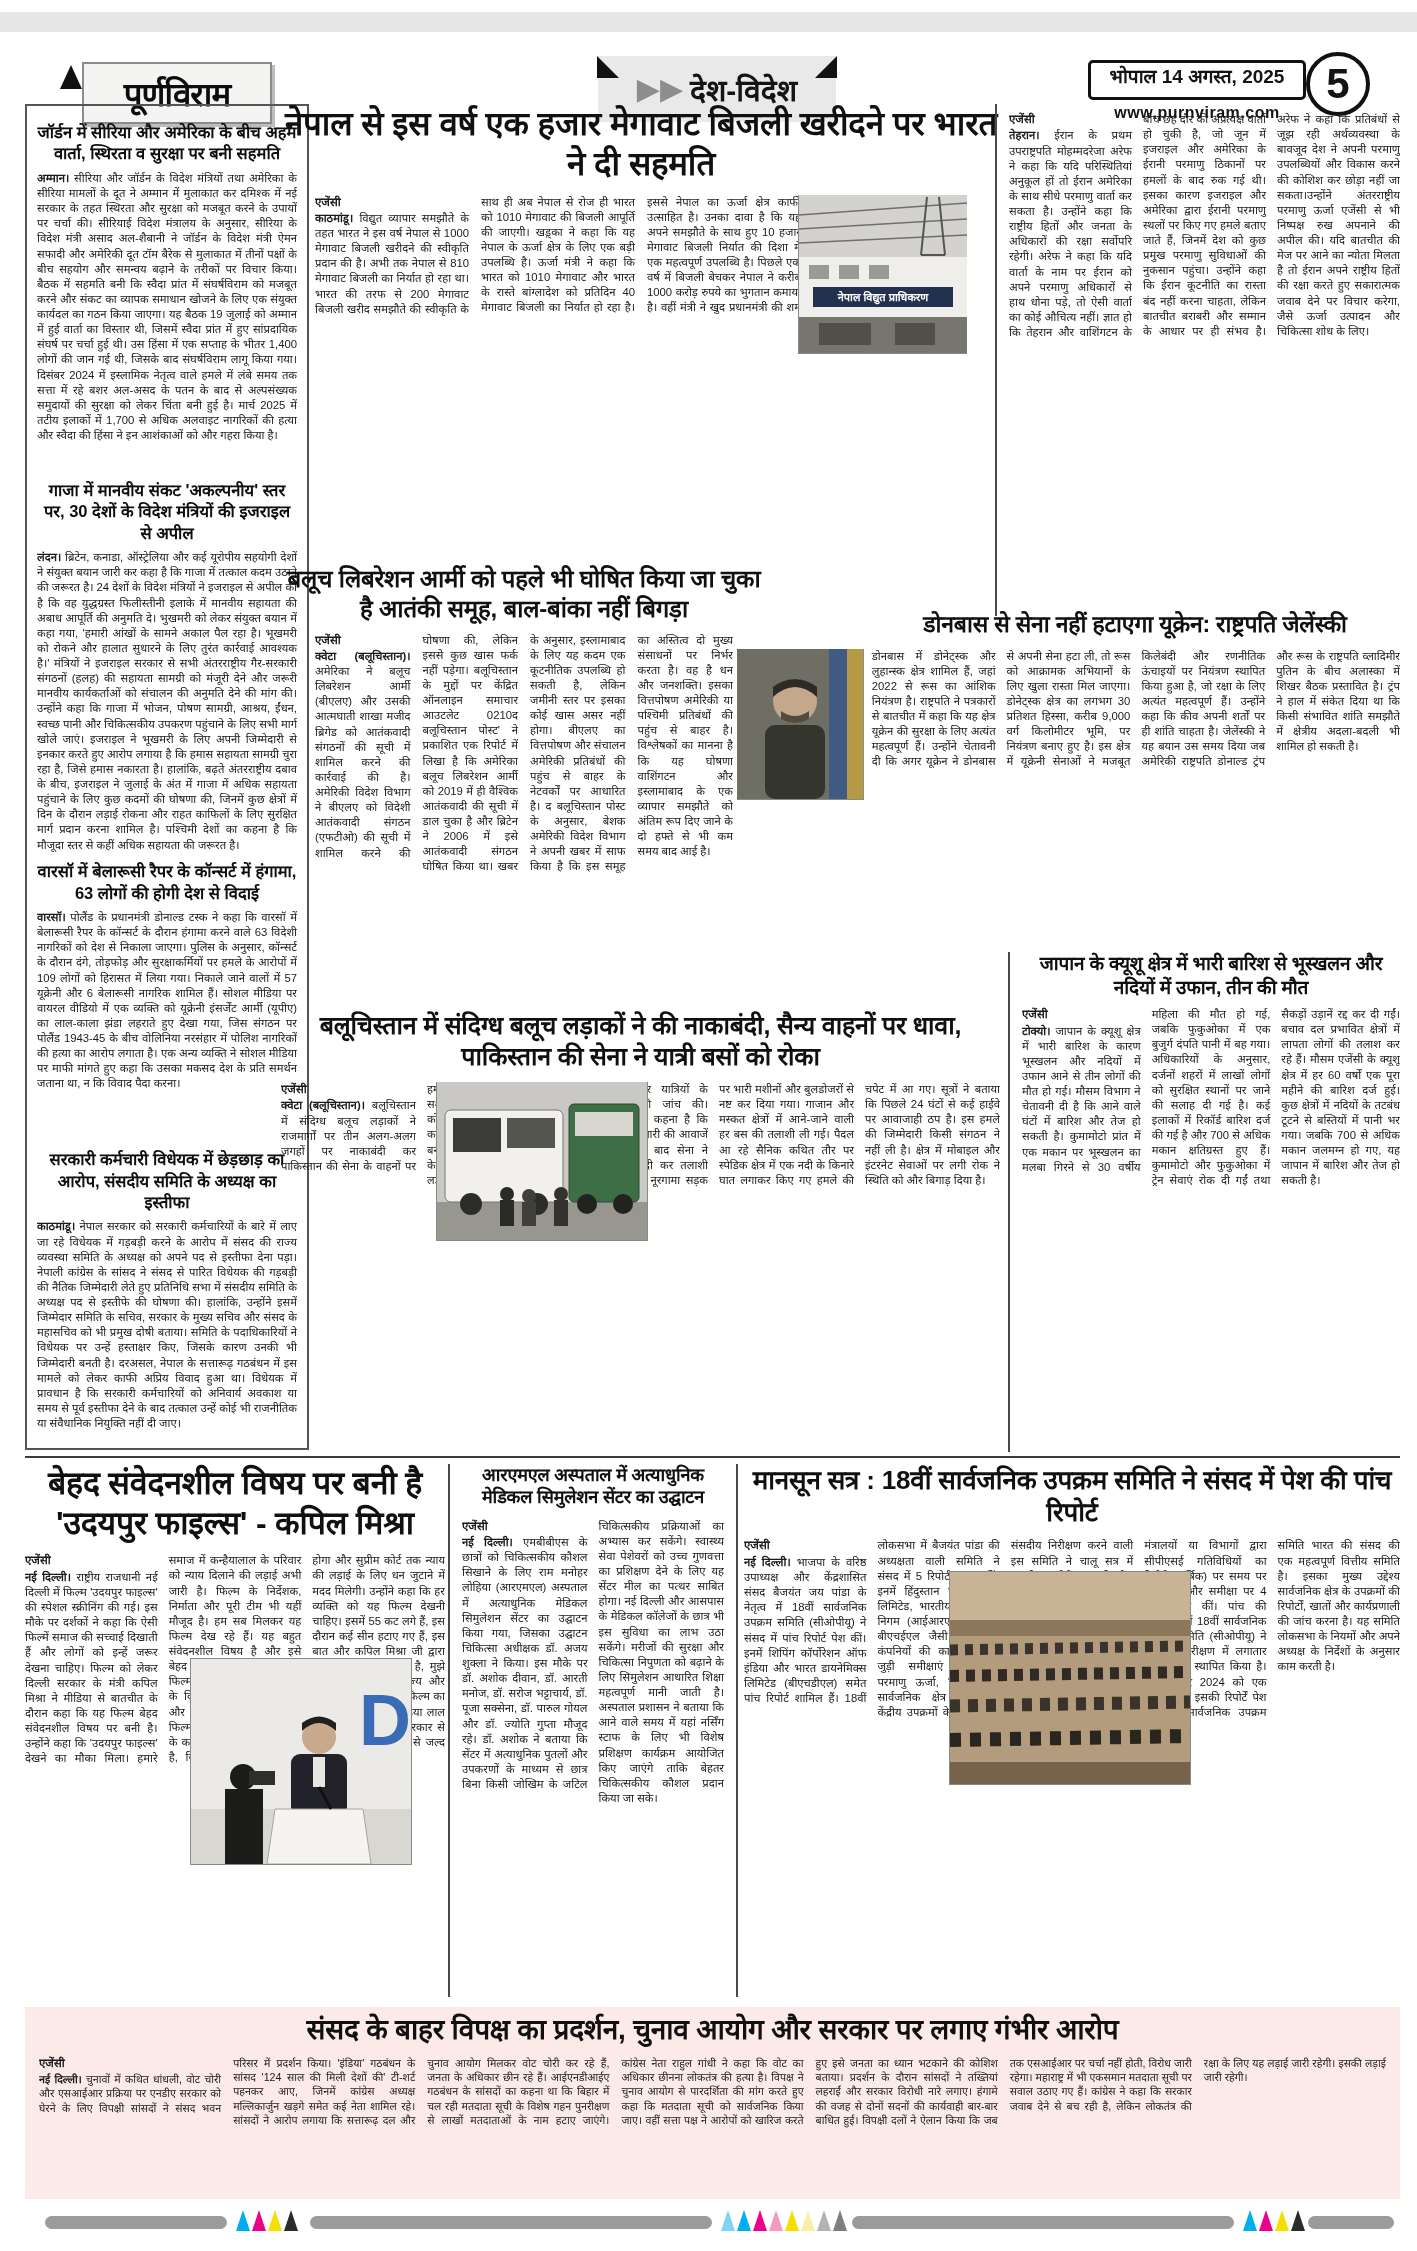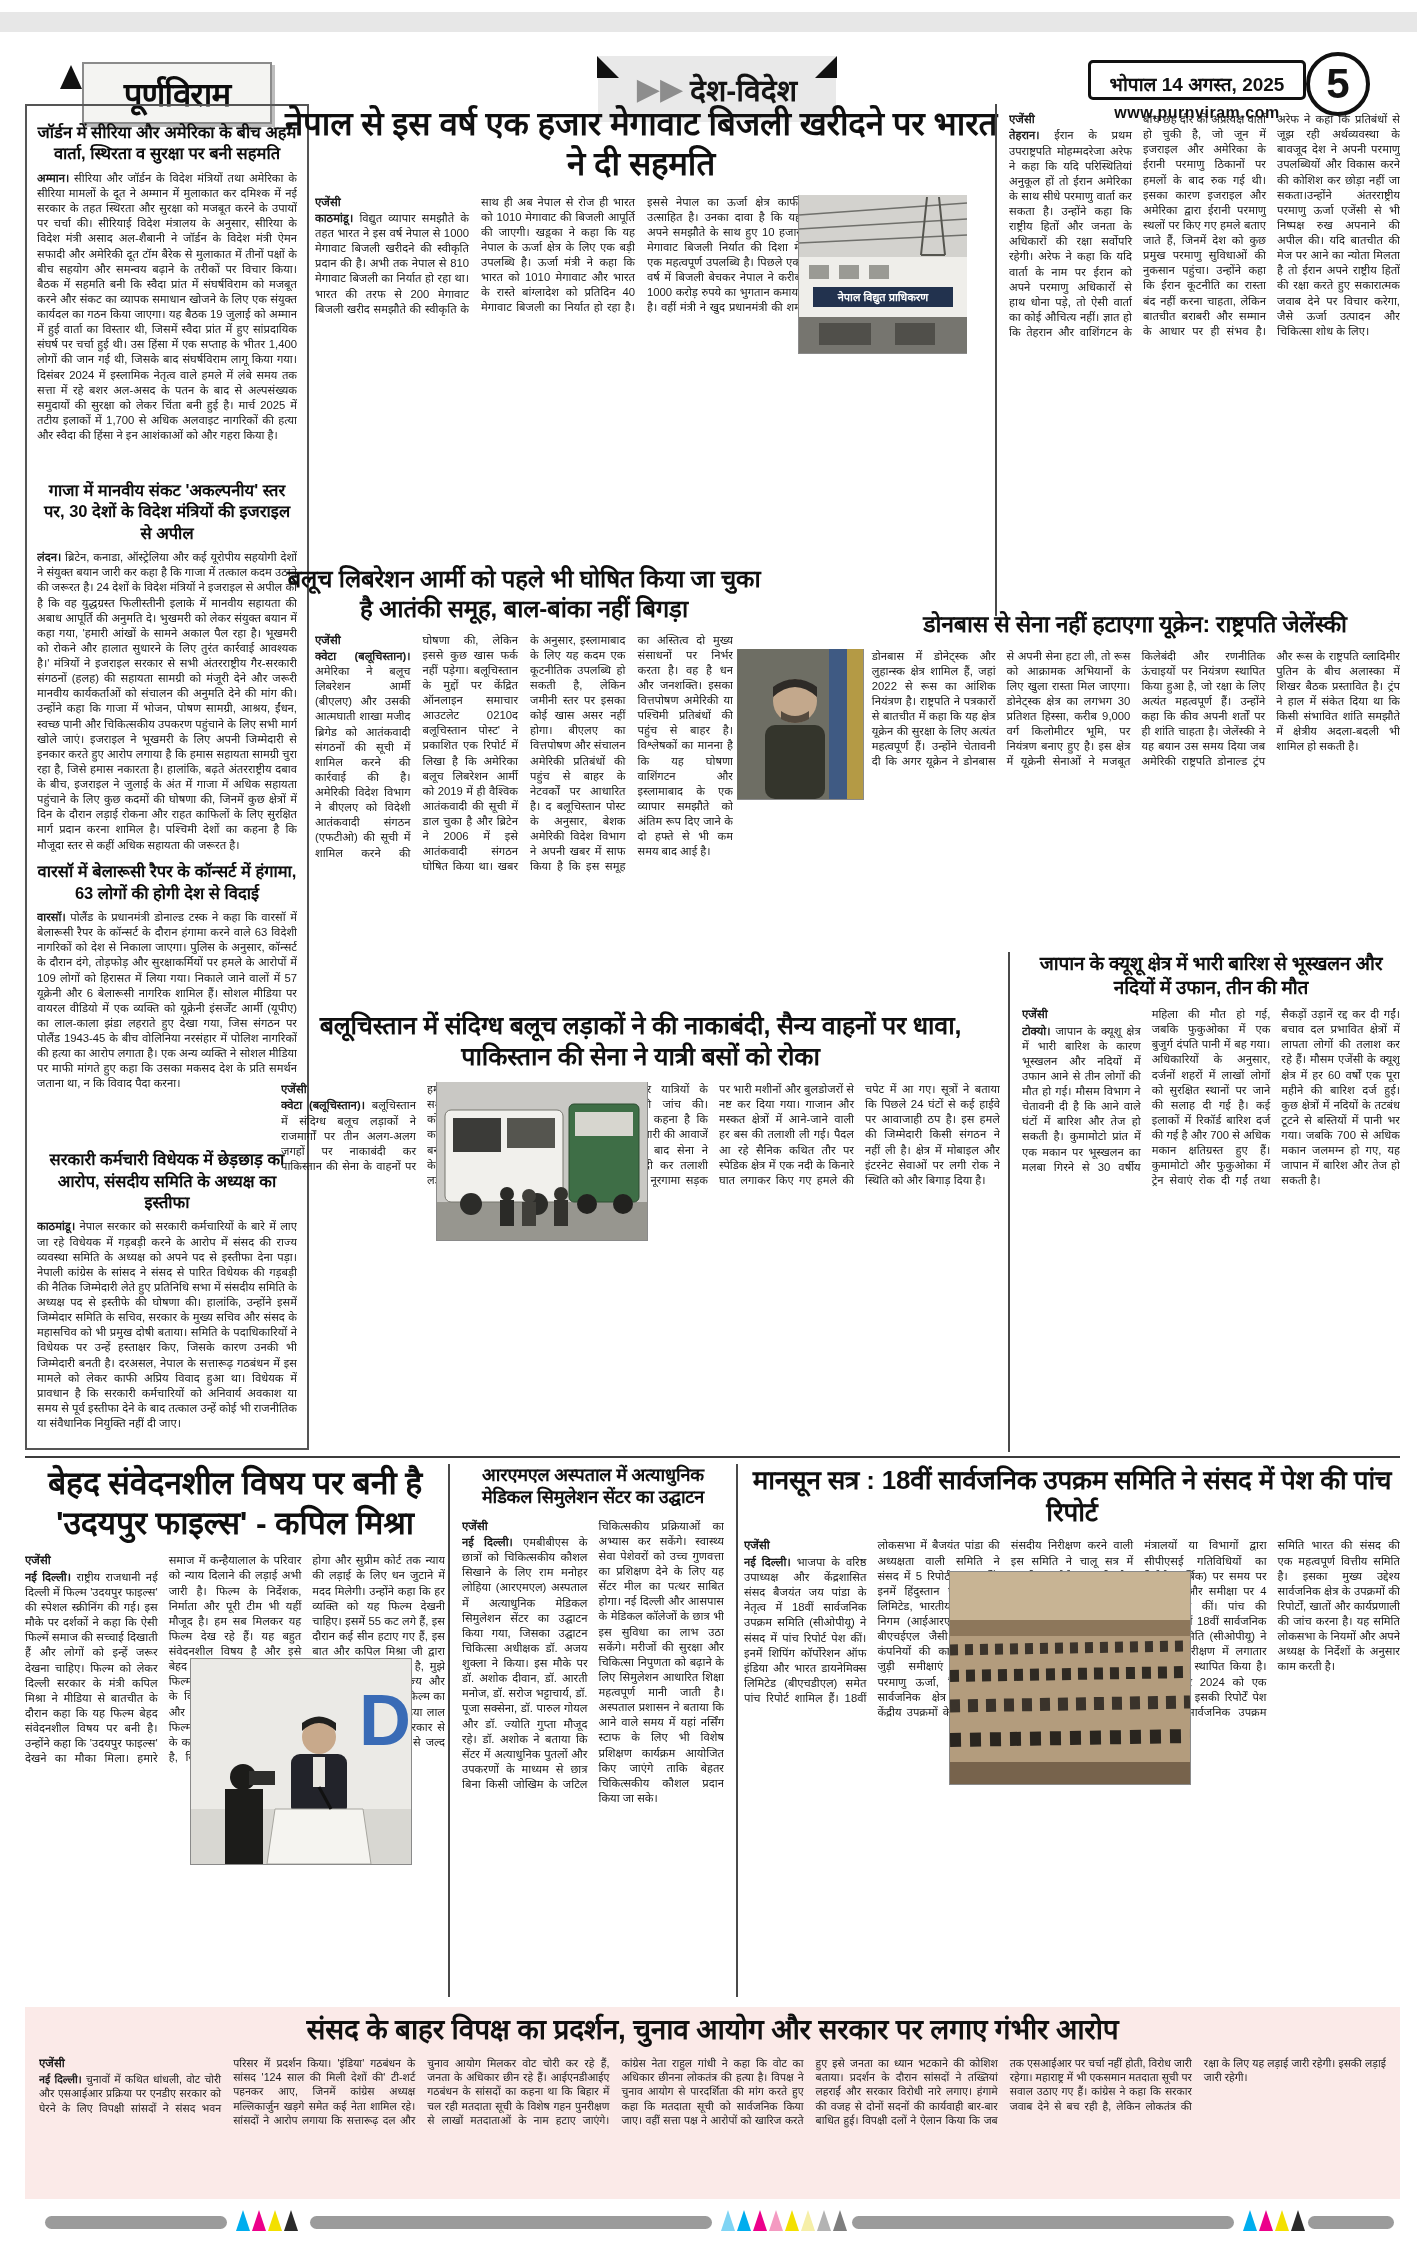--- a/index.html
+++ b/index.html
@@ -36,21 +36,21 @@
     <div style="font-size:33px;font-weight:700;color:#0d0d0d;letter-spacing:-1px">पूर्णविराम</div>
   </div>
 
   <div class="abs" style="left:598px;top:44px;width:238px;height:66px;background:#e9e9e9;display:flex;align-items:center;justify-content:center;gap:7px">
     <span class="corner-tri" style="left:-1px;top:0;transform:scaleX(-1)"></span>
     <span class="corner-tri" style="right:-1px;top:0"></span>
     <span style="color:#8d8d8d;font-size:30px;font-weight:700;line-height:1">▶▶</span>
     <span style="font-size:30px;font-weight:700;color:#141414">देश-विदेश</span>
   </div>
 
-  <div class="abs" style="left:1088px;top:48px;width:218px;height:40px;border:3px solid #111;border-radius:5px;background:#fff;display:flex;align-items:flex-end;justify-content:center">
+  <div class="abs" style="left:1088px;top:48px;width:218px;height:40px;border:3px solid #111;border-radius:5px;background:#fff;display:flex;align-items:flex-start;justify-content:center">
     <span style="font-size:19px;font-weight:700">भोपाल 14 अगस्त, 2025</span>
   </div>
   <div class="abs" style="left:1088px;top:92px;width:218px;text-align:center;font-size:16px;font-weight:700;letter-spacing:0.5px">www.purnviram.com</div>
   <div class="abs" style="left:1306px;top:40px;width:64px;height:64px;border:4px solid #111;border-radius:50%;background:#fff;display:flex;align-items:center;justify-content:center">
     <span style="font-size:42px;font-weight:700">5</span>
   </div>
 
   <div class="abs" style="left:25px;top:92px;width:284px;height:1346px;border:2px solid #555;padding:7px 10px;overflow:hidden">
     <div>
       <div class="subhead">जॉर्डन में सीरिया और अमेरिका के बीच अहम वार्ता, स्थिरता व सुरक्षा पर बनी सहमति</div>

